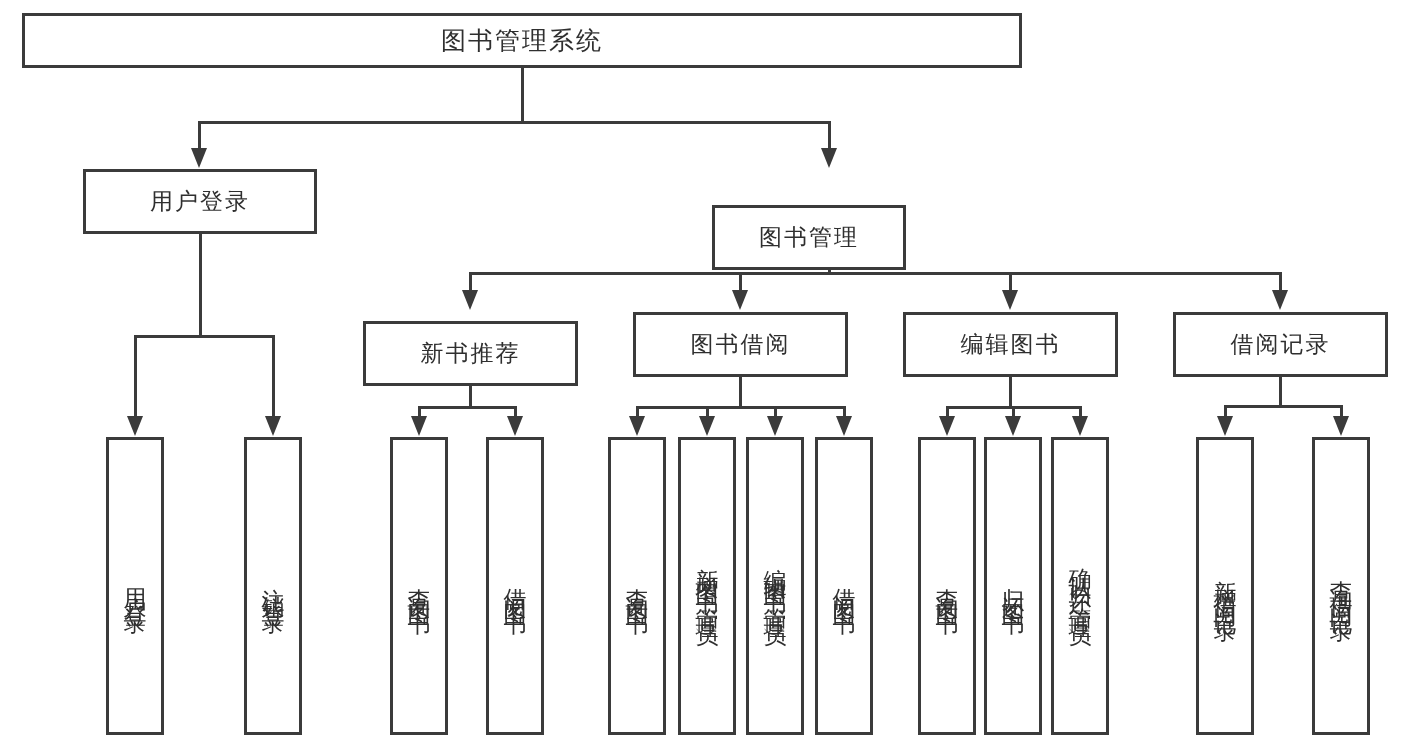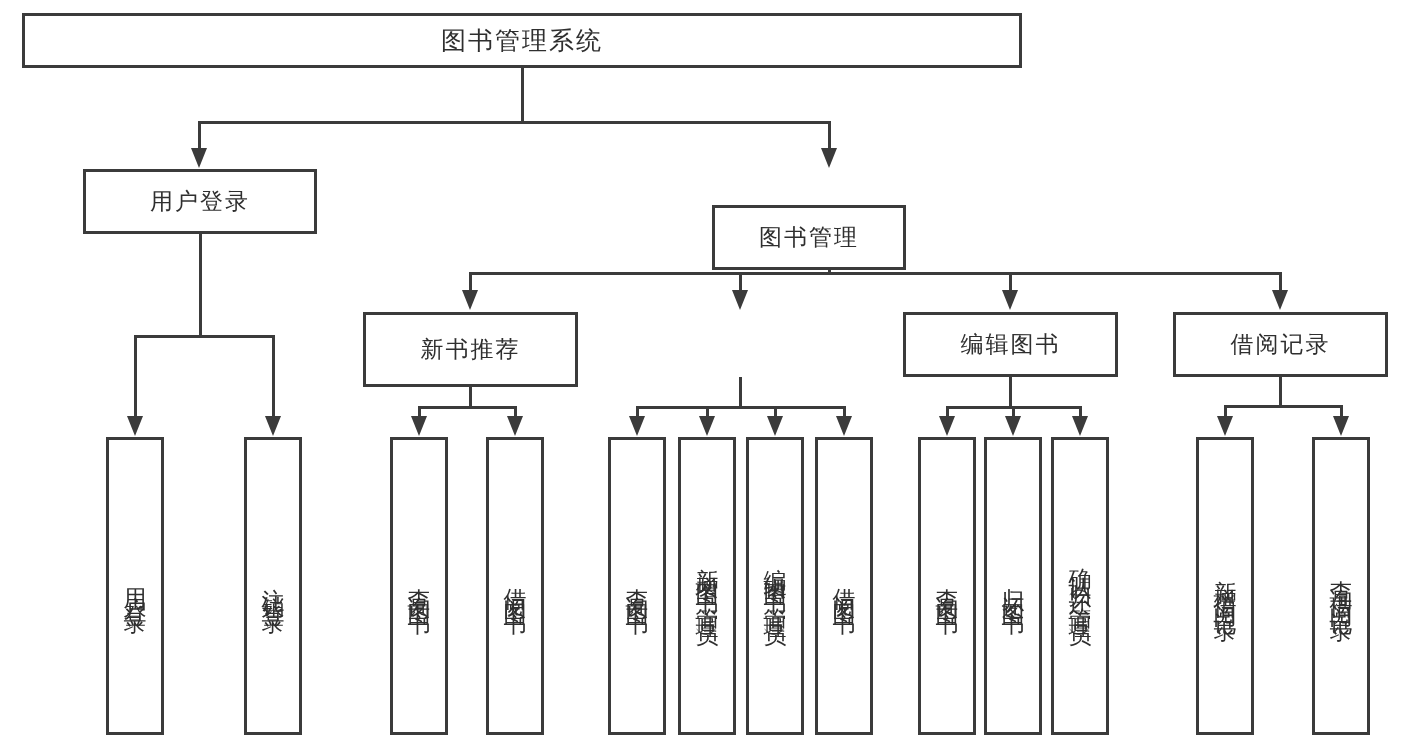--- a/index.html
+++ b/index.html
@@ -60,22 +60,25 @@
     <span class="lbl">图书管理系统</span>
   </div>
 
   <div class="box h" style="left:83px;top:169px;width:234px;height:65px;">
     <span class="lbl">用户登录</span>
   </div>
   <div class="box h" style="left:712px;top:169px;width:194px;height:65px;margin-top:36px;">
     <span class="lbl">图书管理</span>
   </div>
 
-  <div class="box h" style="left:363px;top:312px;width:215px;height:75px;">
+  <div class="box h" style="left:363px;top:321px;width:215px;height:65px;">
     <span class="lbl">新书推荐</span>
+  </div>
+  <div class="box h" style="left:633px;top:312px;width:215px;height:65px;">
+    <span class="lbl">图书借阅</span>
   </div>
   <div class="box h" style="left:903px;top:312px;width:215px;height:65px;">
     <span class="lbl">编辑图书</span>
   </div>
   <div class="box h" style="left:1173px;top:312px;width:215px;height:65px;">
     <span class="lbl">借阅记录</span>
   </div>
 
   <div class="box v" style="left:106px;top:437px;width:58px;height:298px;">
     <span class="lbl">用户登录</span>

